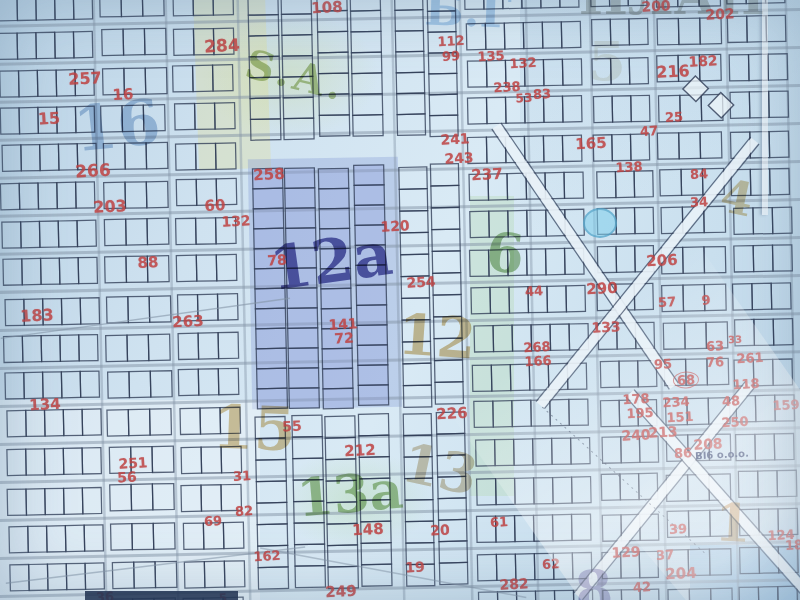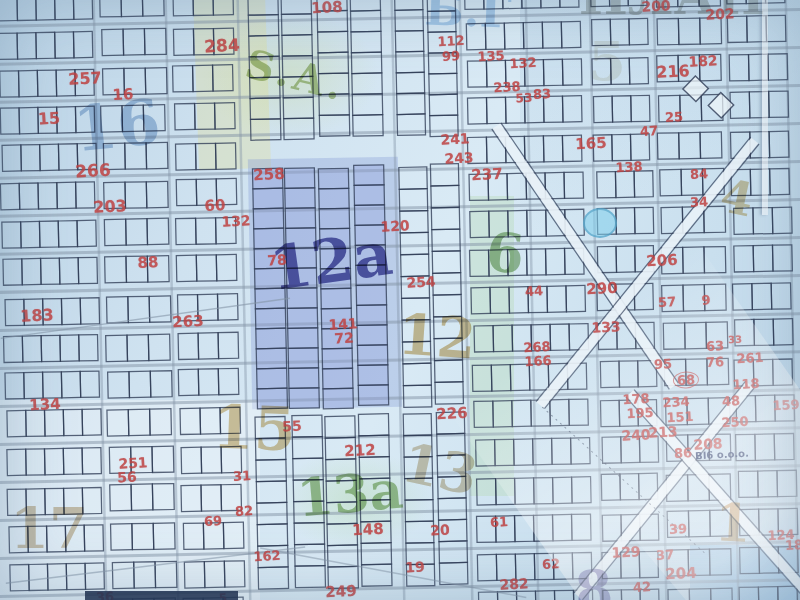--- a/index.html
+++ b/index.html
@@ -706,21 +706,20 @@
       <span class="zonelabel" style="left: 117px; top: 126px; font-size: 62px; color: rgb(111, 154, 200); opacity: 0.5; transform: translate(-50%, -50%) rotate(-6deg);">16</span>
       <span class="zonelabel" style="left: 296px; top: 75px; font-size: 40px; color: rgb(138, 168, 78); opacity: 0.6; transform: translate(-50%, -50%) rotate(14deg); letter-spacing: 4px;">S.A.</span>
       <span class="zonelabel" style="left: 468px; top: 10px; font-size: 46px; color: rgb(127, 178, 224); opacity: 0.5; transform: translate(-50%, -50%) rotate(2deg);">Б.Г</span>
       <span class="zonelabel" style="left: 672px; top: -4px; font-size: 52px; color: rgb(141, 141, 128); opacity: 0.45; transform: translate(-50%, -50%) rotate(0deg);">ПЛАН</span>
       <span class="zonelabel" style="left: 607px; top: 62px; font-size: 54px; color: rgb(196, 184, 148); opacity: 0.26; transform: translate(-50%, -50%) rotate(0deg);">5</span>
       <span class="zonelabel" style="left: 737px; top: 198px; font-size: 46px; color: rgb(200, 160, 80); opacity: 0.5; transform: translate(-50%, -50%) rotate(12deg);">4</span>
       <span class="zonelabel" style="left: 331px; top: 261px; font-size: 60px; color: rgb(70, 70, 154); opacity: 0.8; transform: translate(-50%, -50%) rotate(-8deg);">12a</span>
       <span class="zonelabel" style="left: 505px; top: 253px; font-size: 54px; color: rgb(105, 155, 82); opacity: 0.6; transform: translate(-50%, -50%) rotate(5deg);">6</span>
       <span class="zonelabel" style="left: 437px; top: 336px; font-size: 56px; color: rgb(195, 154, 78); opacity: 0.6; transform: translate(-50%, -50%) rotate(4deg);">12</span>
       <span class="zonelabel" style="left: 254px; top: 428px; font-size: 60px; color: rgb(198, 156, 76); opacity: 0.55; transform: translate(-50%, -50%) rotate(2deg);">15</span>
-      <span class="zonelabel" style="left: 49px; top: 528px; font-size: 56px; color: rgb(181, 148, 95); opacity: 0.5; transform: translate(-50%, -50%) rotate(0deg);">17</span>
       <span class="zonelabel" style="left: 440px; top: 469px; font-size: 54px; color: rgb(173, 141, 86); opacity: 0.45; transform: translate(-50%, -50%) rotate(12deg);">13</span>
       <span class="zonelabel" style="left: 350px; top: 494px; font-size: 52px; color: rgb(112, 160, 76); opacity: 0.6; transform: translate(-50%, -50%) rotate(-5deg);">13a</span>
       <span class="zonelabel" style="left: 733px; top: 523px; font-size: 52px; color: rgb(207, 135, 56); opacity: 0.55; transform: translate(-50%, -50%) rotate(3deg);">1</span>
       <span class="zonelabel" style="left: 594px; top: 590px; font-size: 54px; color: rgb(118, 104, 171); opacity: 0.6; transform: translate(-50%, -50%) rotate(-4deg);">8</span>
     </div>
 
   <div class="layer" id="nums">
       <span class="blocknum" style="left: 222px; top: 46px; font-size: 17px;">284</span>
       <span class="blocknum" style="left: 327px; top: 8px; font-size: 15px;">108</span>
       <span class="blocknum" style="left: 656px; top: 6px; font-size: 14px;">200</span>

